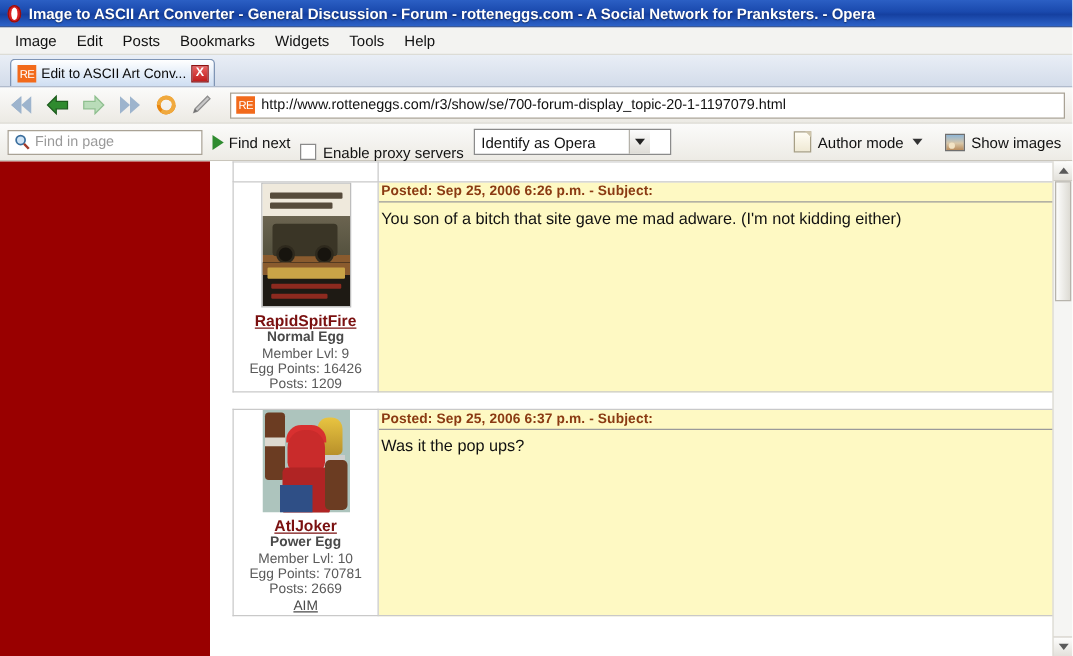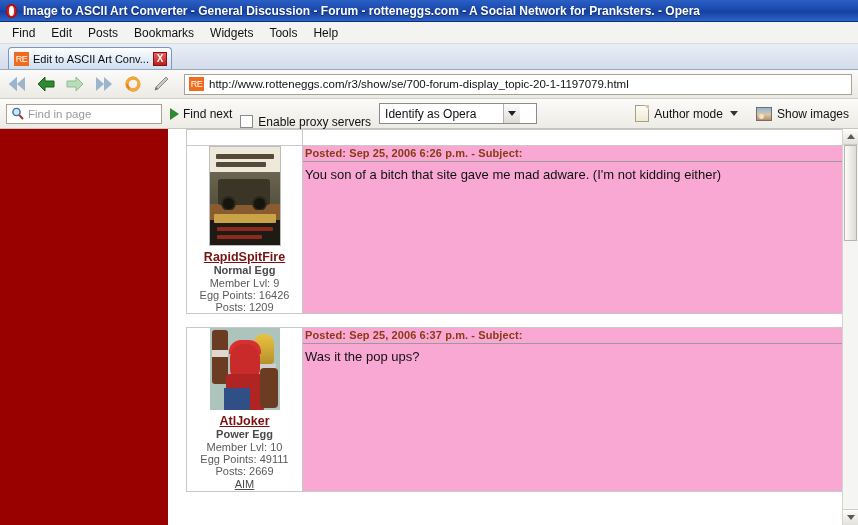--- a/index.html
+++ b/index.html
@@ -301,21 +301,21 @@
   .gap-row td {
     height: 14px;
     border: none;
     background: #ffffff;
     padding: 0;
   }
   .col-avatar { width: 116px; }
   .post-row td {
     border: 1px solid #c9c9c9;
     vertical-align: top;
-    background: #f9a8d4;
+    background: #fef9c3;
     padding: 0;
   }
   .avatar-cell {
     background: #ffffff !important;
     text-align: center;
     padding: 6px 4px 8px 4px;
   }
   .avatar-frame {
     width: 72px;
     height: 100px;
@@ -499,21 +499,21 @@
 <body>
 
 <div id="app">
 
   <div class="titlebar">
     <span class="opera-logo"></span>
     <span class="titlebar-text">Image to ASCII Art Converter - General Discussion - Forum - rotteneggs.com - A Social Network for Pranksters. - Opera</span>
   </div>
 
   <div class="menubar">
-    <div class="menu-item">Find</div>
+    <div class="menu-item">Image</div>
     <div class="menu-item">Edit</div>
     <div class="menu-item">Posts</div>
     <div class="menu-item">Bookmarks</div>
     <div class="menu-item">Widgets</div>
     <div class="menu-item">Tools</div>
     <div class="menu-item">Help</div>
   </div>
 
   <div class="tabbar">
     <div class="tab">
@@ -658,21 +658,21 @@
                   <span class="cap2"></span>
                     <span class="hood"></span>
                   <span class="torso"></span>
                     <span class="jeans"></span>
                   <span class="hand2"></span>
                 </div>
               </div>
               <span class="username">AtlJoker</span>
               <div class="rank">Power Egg</div>
               <div class="stat">Member Lvl: 10</div>
-              <div class="stat">Egg Points: 49111</div>
+              <div class="stat">Egg Points: 70781</div>
               <div class="stat">Posts: 2669</div>
               <span class="aim-link">AIM</span>
             </td>
             <td class="body-cell">
               <div class="posted-line">Posted: Sep 25, 2006 6:37 p.m. - Subject:</div>
               <div class="post-text">Was it the pop ups?</div>
             </td>
           </tr>
         </tbody>
       </table>

